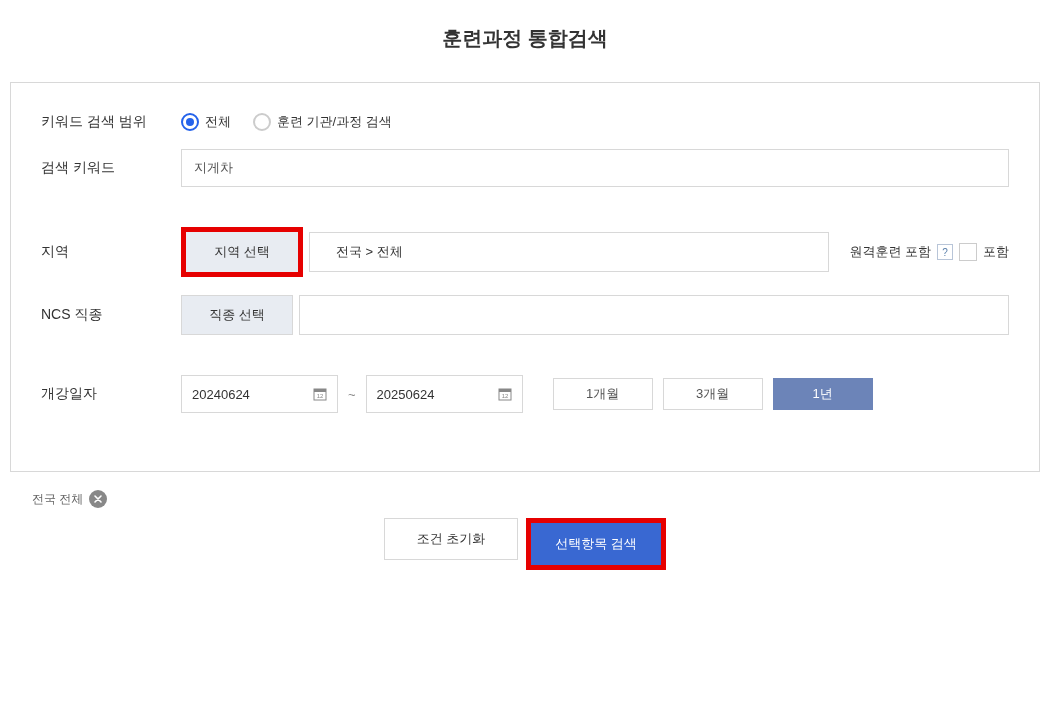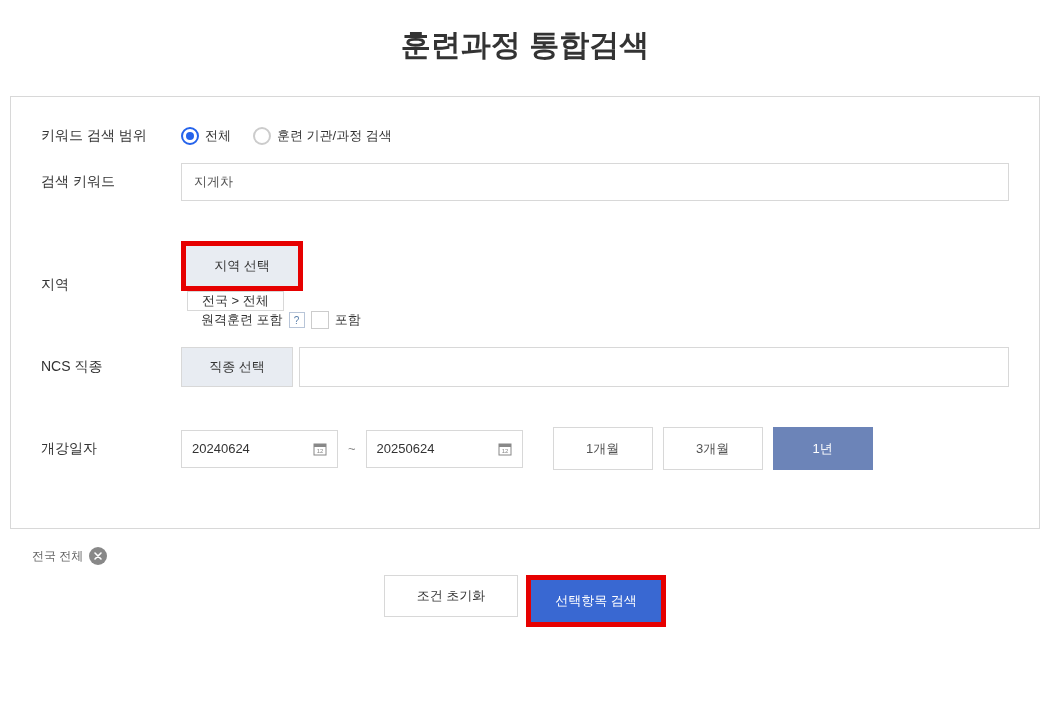--- a/index.html
+++ b/index.html
@@ -8,21 +8,21 @@
       background: #fff;
       color: #333;
       font-size: 13px;
     }
     .container {
       width: 1050px;
       margin: 0 auto;
     }
     .page-title {
       text-align: center;
-      font-size: 30px;
+      font-size: 20px;
       font-weight: bold;
       padding: 25px 0 30px;
     }
     .search-panel {
       border: 1px solid #d8d8d8;
       padding: 30px 30px 40px;
       margin: 0 10px;
     }
     .form-row {
       display: flex;
@@ -90,30 +90,29 @@
       display: inline-flex;
       align-items: center;
       justify-content: center;
     }
     .highlight-red .select-btn {
       border: none;
       height: 40px;
     }
     .region-row {
       display: flex;
-      align-items: flex-start;
-      flex-direction: column;
+      align-items: center;
     }
     .region-display {
       flex: 1;
       height: 40px;
       border: 1px solid #d8d8d8;
       display: flex;
       align-items: center;
-      padding: 0 14px;
+      padding: 0 26px;
       font-size: 13px;
       color: #333;
       margin-left: 6px;
     }
     .remote-include {
       display: flex;
       align-items: center;
       gap: 6px;
       margin-left: 20px;
       font-size: 13px;
@@ -164,21 +163,21 @@
     .cal-icon {
       width: 14px;
       height: 14px;
       display: inline-block;
       position: relative;
     }
     .cal-icon svg { display: block; }
     .tilde { color: #888; }
     .period-btn {
       width: 100px;
-      height: 43px;
+      height: 32px;
       border: 1px solid #d8d8d8;
       background: #fff;
       font-size: 13px;
       color: #555;
       cursor: pointer;
     }
     .period-btn.active {
       background: #6c84b8;
       color: #fff;
       border-color: #6c84b8;

